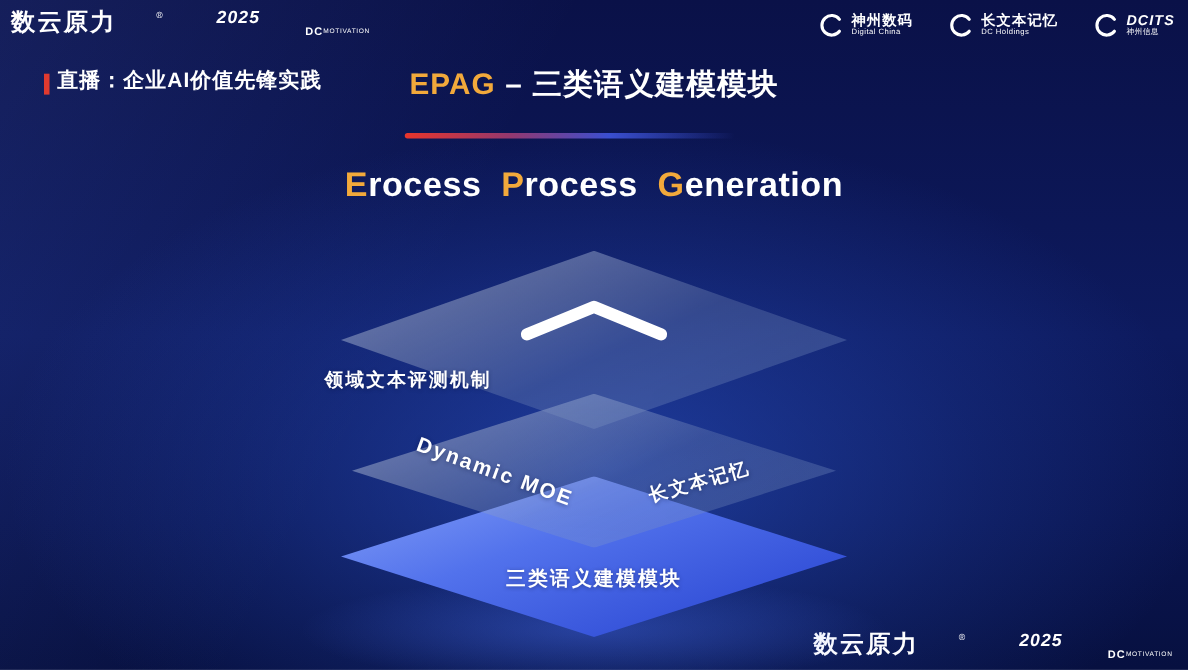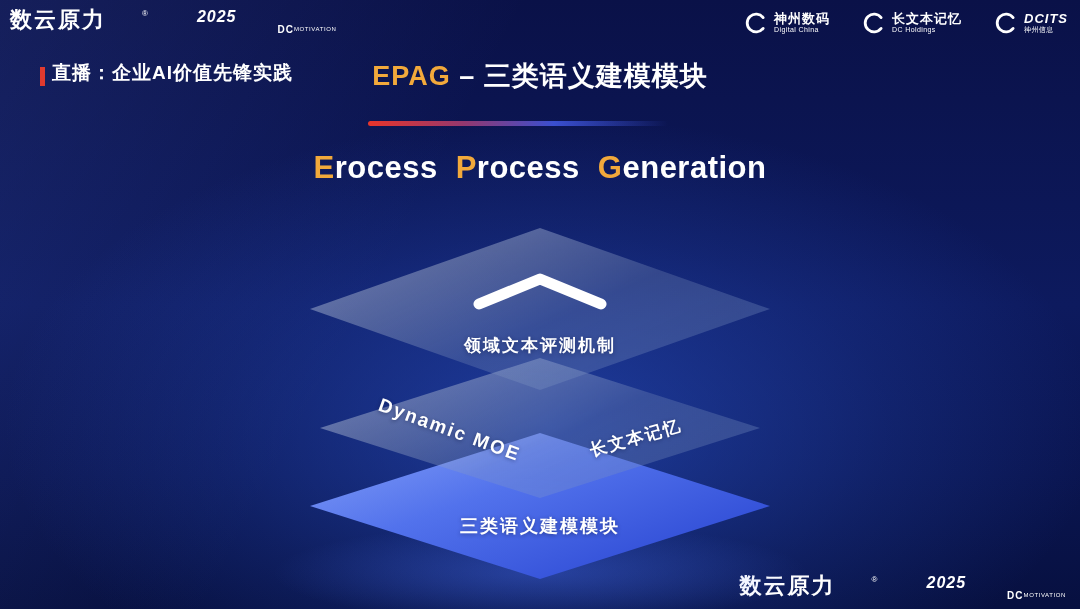--- a/index.html
+++ b/index.html
@@ -61,21 +61,21 @@
   .face-top{ left:15px; top:0; width:460px; height:162px; z-index:6; filter:drop-shadow(0 8px 18px rgba(0,5,35,0.35)); }
   .face-middle{ left:25px; top:130px; width:440px; height:140px; z-index:4; filter:drop-shadow(0 8px 18px rgba(0,5,35,0.35)); }
   .face-bottom{ left:15px; top:205px; width:460px; height:146px; z-index:2;
     background:linear-gradient(160deg, #88a3f8 0%, #5272ec 40%, #3350d8 80%, #2b45c4 100%);
     filter:drop-shadow(0 12px 26px rgba(60,100,255,0.45)); }
   .floor-glow{ position:absolute; left:50%; top:295px; width:540px; height:100px; margin-left:-270px; z-index:1;
     background:radial-gradient(ellipse at center, rgba(80,120,255,0.35) 0%, rgba(80,120,255,0) 70%); }
 
   .chevron-wrap{ position:absolute; left:50%; top:40px; transform:translateX(-50%); z-index:8; }
   .layer-label{ position:absolute; z-index:9; font-weight:bold; color:#fff; text-shadow:0 1px 4px rgba(10,20,60,0.45); }
-  .label-top{ left:0; top:106px; width:490px; text-align:center; font-size:17px; letter-spacing:2px; }
+  .label-top{ left:0; top:106px; width:490px; text-align:left; font-size:17px; letter-spacing:2px; }
   .label-dynamic{ left:88px; top:166px; font-size:19px; letter-spacing:2px; transform:rotate(20deg); transform-origin:0 0; font-weight:600; }
   .label-memory{ left:292px; top:212px; font-size:17px; letter-spacing:2px; transform:rotate(-16deg); transform-origin:0 0; }
   .label-bottom{ left:0; top:286px; width:490px; text-align:center; font-size:18px; letter-spacing:2px; }
 </style>
 </head>
 <body>
 
 <div class="slide">
 
   <div class="brand brand-tl">

